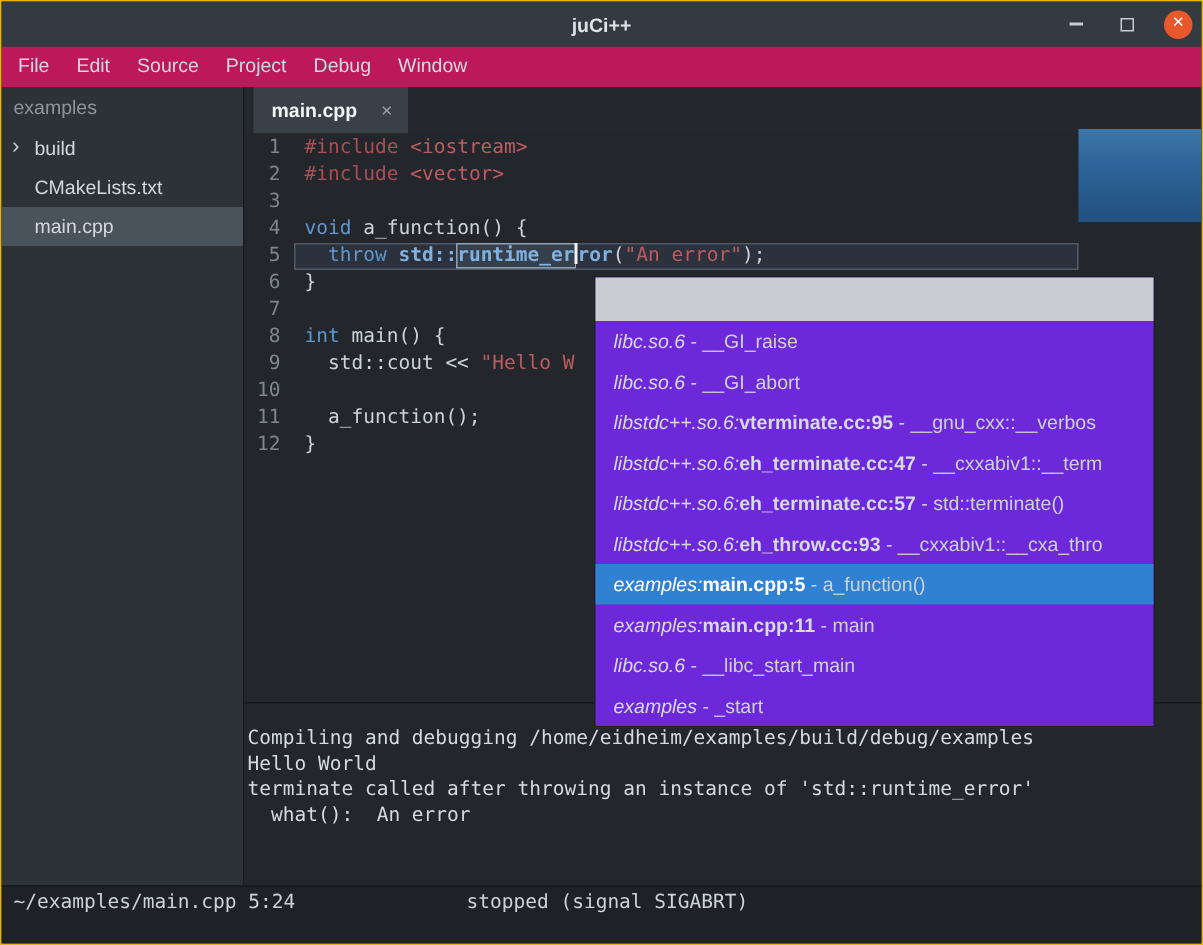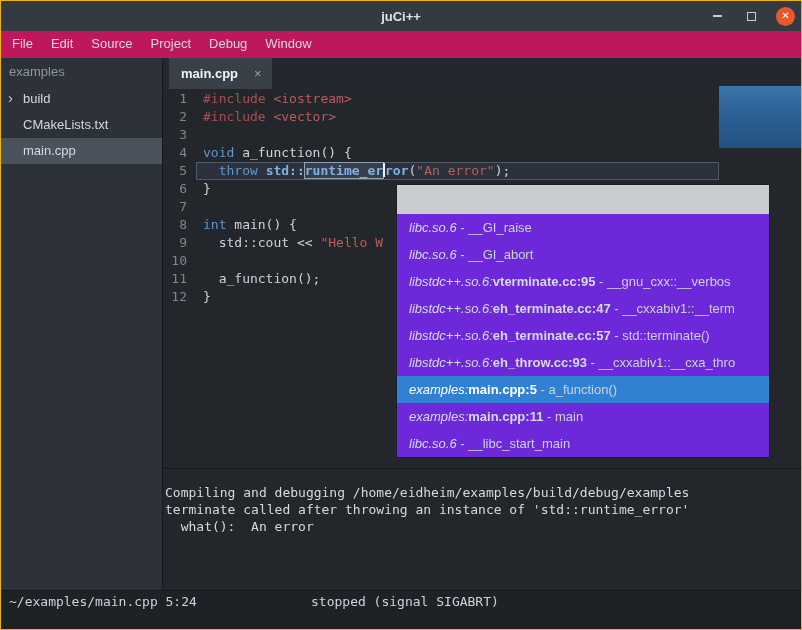--- a/index.html
+++ b/index.html
@@ -176,26 +176,28 @@
           <div>
               <div class="popup-item"><span class="lib">libc.so.6</span><span class="pl"> - __GI_raise</span></div>
               <div class="popup-item"><span class="lib">libc.so.6</span><span class="pl"> - __GI_abort</span></div>
               <div class="popup-item"><span class="lib">libstdc++.so.6:</span><span class="file">vterminate.cc:95</span><span class="pl"> - __gnu_cxx::__verbos</span></div>
               <div class="popup-item"><span class="lib">libstdc++.so.6:</span><span class="file">eh_terminate.cc:47</span><span class="pl"> - __cxxabiv1::__term</span></div>
               <div class="popup-item"><span class="lib">libstdc++.so.6:</span><span class="file">eh_terminate.cc:57</span><span class="pl"> - std::terminate()</span></div>
               <div class="popup-item"><span class="lib">libstdc++.so.6:</span><span class="file">eh_throw.cc:93</span><span class="pl"> - __cxxabiv1::__cxa_thro</span></div>
               <div class="popup-item selected"><span class="lib">examples:</span><span class="file">main.cpp:5</span><span class="pl"> - a_function()</span></div>
               <div class="popup-item"><span class="lib">examples:</span><span class="file">main.cpp:11</span><span class="pl"> - main</span></div>
               <div class="popup-item"><span class="lib">libc.so.6</span><span class="pl"> - __libc_start_main</span></div>
+              <div class="popup-item"><span class="lib">examples</span><span class="pl"> - _start</span></div>
             </div>
         </div>
       </div>
 
       <div class="terminal">
           <div class="term-line">Compiling and debugging /home/eidheim/examples/build/debug/examples</div>
+          <div class="term-line">Hello World</div>
           <div class="term-line">terminate called after throwing an instance of 'std::runtime_error'</div>
           <div class="term-line">  what():  An error</div>
         </div>
     </div>
 
   </div>
 
   <div class="statusbar">
     <span class="status-left">~/examples/main.cpp 5:24</span>
     <span class="status-state">stopped (signal SIGABRT)</span>

